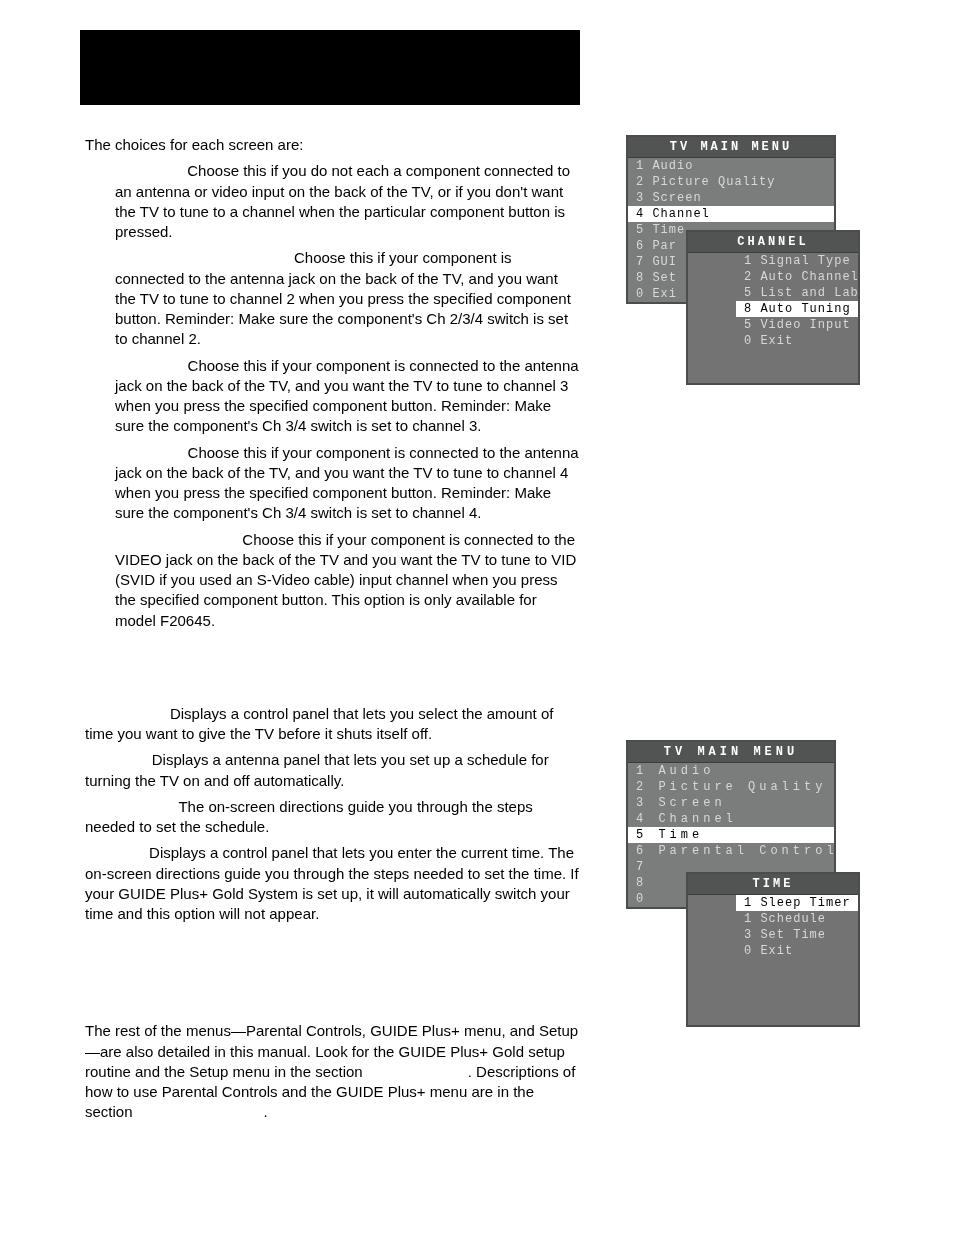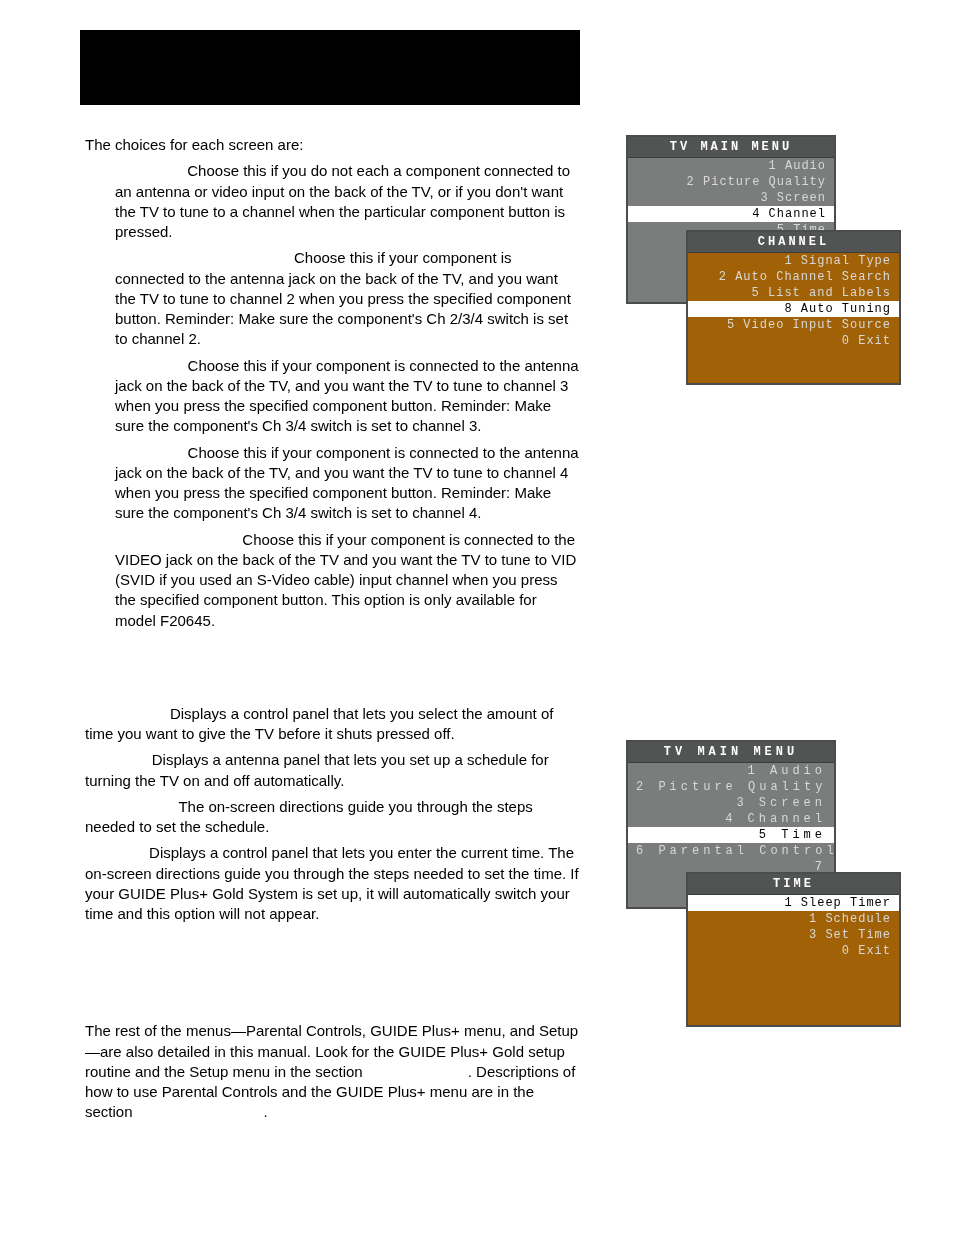--- a/index.html
+++ b/index.html
@@ -17,47 +17,47 @@
   .time-item { margin-bottom: 6px; }
   .time-label { font-style: italic; color: #fff; }
   .rest-section { margin-top: 60px; }
   .italic-ref { font-style: italic; color: #fff; }
 
   .osd { position: absolute; width: 260px; font-family: 'Courier New', monospace; font-size: 12px; letter-spacing: 1px; }
   .osd1 { top: 0px; left: 0; }
   .osd2 { top: 605px; left: 0; }
   .osd-main { background: #7a7d7c; border: 2px solid #4a4d4c; width: 210px; }
   .osd-title { background: #515453; color: #fff; text-align: center; padding: 3px 0; font-weight: bold; letter-spacing: 3px; border-bottom: 1px solid #3a3d3c; }
-  .osd-row { color: #d8d8d8; padding: 1px 8px; white-space: nowrap; overflow: hidden; text-align: right; }
+  .osd-row { color: #d8d8d8; padding: 1px 8px; white-space: nowrap; overflow: hidden; }
   .osd-row.hl { background: #fff; color: #000; }
-  .osd-sub { position: absolute; background: #a16207; border: 2px solid #4a4d4c; width: 215px; left: 60px; }
+  .osd-sub { position: absolute; background: #737373; border: 2px solid #4a4d4c; width: 174px; left: 60px; }
   .osd1 .osd-sub { top: 95px; }
   .osd2 .osd-sub { top: 132px; }
-  .osd-sub .osd-body { min-height: 130px; }
+  .osd-sub .osd-body { min-height: 130px; padding-left: 48px; }
   .osd-wide { letter-spacing: 4px; }
 </style>
 </head>
 <body>
 
 <div class="page">
   <div class="black-bar"></div>
   <div class="content">
     <div class="left-col">
       <p class="intro">The choices for each screen are:</p>
       <div id="options">
           <p class="option"><span class="option-label">No Tuning </span><span>Choose this if you do not each a component connected to an antenna or video input on the back of the TV, or if you don't want the TV to tune to a channel when the particular component button is pressed.</span></p>
           <p class="option"><span class="option-label">Tune to Channel 2 (CH02) </span><span>Choose this if your component is connected to the antenna jack on the back of the TV, and you want the TV to tune to channel 2 when you press the specified component button. Reminder: Make sure the component's Ch 2/3/4 switch is set to channel 2.</span></p>
           <p class="option"><span class="option-label">Channel 3 </span><span>Choose this if your component is connected to the antenna jack on the back of the TV, and you want the TV to tune to channel 3 when you press the specified component button. Reminder: Make sure the component's Ch 3/4 switch is set to channel 3.</span></p>
           <p class="option"><span class="option-label">Channel 4 </span><span>Choose this if your component is connected to the antenna jack on the back of the TV, and you want the TV to tune to channel 4 when you press the specified component button. Reminder: Make sure the component's Ch 3/4 switch is set to channel 4.</span></p>
           <p class="option"><span class="option-label">Video Input (VID1) </span><span>Choose this if your component is connected to the VIDEO jack on the back of the TV and you want the TV to tune to VID (SVID if you used an S-Video cable) input channel when you press the specified component button. This option is only available for model F20645.</span></p>
         </div>
       <div class="time-section">
         <h3 class="time-heading">Time Menu</h3>
         <div id="time-items">
-            <p class="time-item"><span class="time-label">Sleep Timer </span><span>Displays a control panel that lets you select the amount of time you want to give the TV before it shuts pressed off.</span></p>
+            <p class="time-item"><span class="time-label">Sleep Timer </span><span>Displays a control panel that lets you select the amount of time you want to give the TV before it shuts itself off.</span></p>
             <p class="time-item"><span class="time-label">Schedule </span><span>Displays a antenna panel that lets you set up a schedule for turning the TV on and off automatically.</span></p>
             <p class="time-item"><span class="time-label">Set Schedule </span><span>The on-screen directions guide you through the steps needed to set the schedule.</span></p>
             <p class="time-item"><span class="time-label">Set Time </span><span>Displays a control panel that lets you enter the current time. The on-screen directions guide you through the steps needed to set the time. If your GUIDE Plus+ Gold System is set up, it will automatically switch your time and this option will not appear.</span></p>
           </div>
       </div>
       <div class="rest-section">
         <h3 class="time-heading">The Rest of the Menus</h3>
         <p>
           <span>The rest of the menus—Parental Controls, GUIDE Plus+ menu, and Setup—are also detailed in this manual. Look for the GUIDE Plus+ Gold setup routine and the Setup menu in the section </span><span class="italic-ref">Getting Started</span><span>. Descriptions of how to use Parental Controls and the GUIDE Plus+ menu are in the section </span><span class="italic-ref">Using the Features</span><span>.</span>
         </p>

